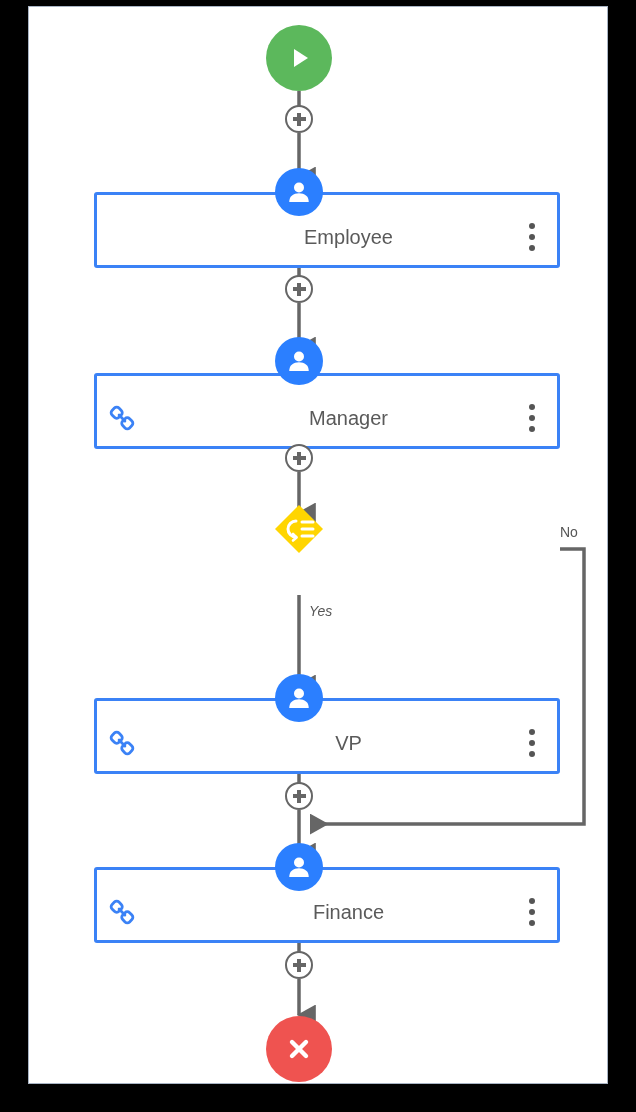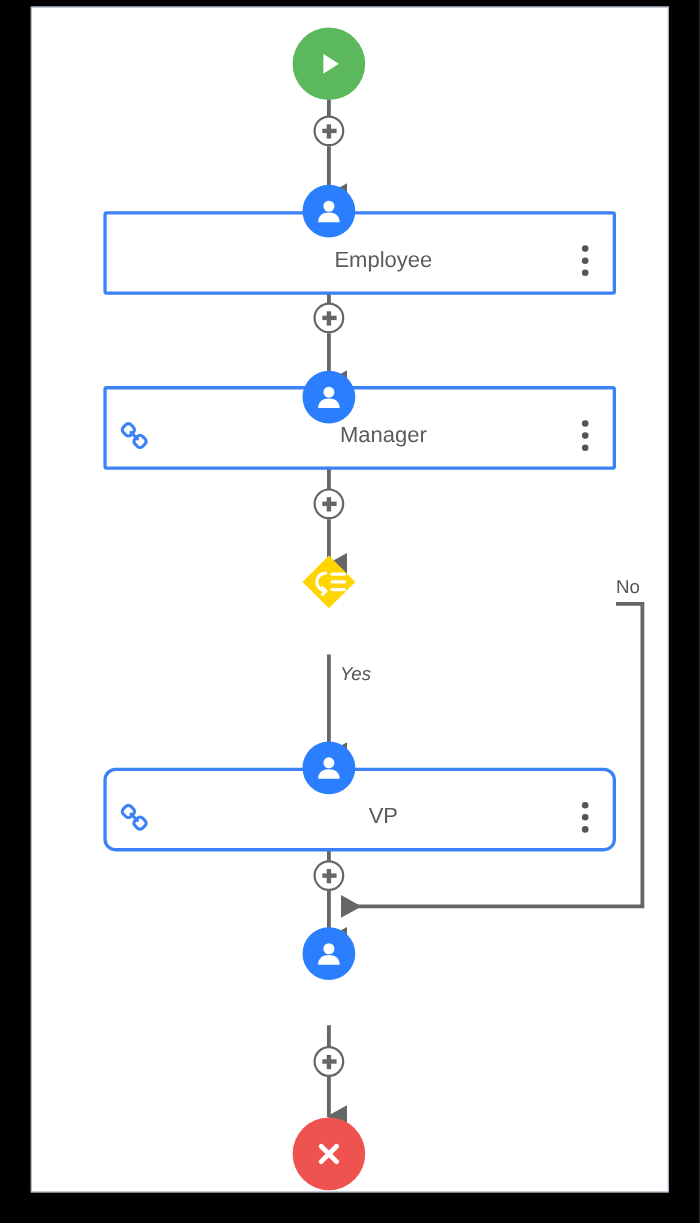--- a/index.html
+++ b/index.html
@@ -152,21 +152,21 @@
     content: "";
     position: absolute;
     background: #666666;
   }
   .plus-btn::before { width: 13px; height: 3.5px; }
   .plus-btn::after  { width: 3.5px; height: 13px; }
 
   
   .branch-label {
     position: absolute;
-    font-size: 17px;
+    font-size: 14px;
     color: #555555;
     font-family: "Liberation Sans", sans-serif;
     white-space: nowrap;
   }
 </style>
 </head>
 <body>
 
 <div id="canvas">
 
@@ -218,21 +218,21 @@
   </div>
   <div class="avatar-badge" style="left:246px; top:161px;">
     <svg width="30" height="30" viewBox="0 0 24 24">
       <circle cx="12" cy="8.4" r="4" fill="#ffffff"></circle>
       <path d="M 4.2 20 C 4.2 15.2 7.6 13 12 13 C 16.4 13 19.8 15.2 19.8 20 Z" fill="#ffffff"></path>
     </svg>
   </div>
 
   <div class="plus-btn" style="left:256px; top:268px;"></div>
 
-  <div class="node-box" style="top:344px;padding-left:40px;">
+  <div class="node-box" style="top:366px;padding-left:40px;">
     <div class="node-label">Manager</div>
     <svg class="link-icon" viewBox="0 0 24 24">
       <g fill="none" stroke="#3b82f6" stroke-width="2.6" stroke-linecap="round">
         <rect x="2.6" y="2.6" width="9" height="9" rx="3" transform="rotate(45 7.1 7.1)"></rect>
         <rect x="12.4" y="12.4" width="9" height="9" rx="3" transform="rotate(45 16.9 16.9)"></rect>
         <line x1="9.3" y1="9.3" x2="14.7" y2="14.7"></line>
       </g>
     </svg>
     <div class="kebab">
       <i></i>
@@ -256,21 +256,21 @@
       <path d="M 19 30 L 22.5 33.5 L 19 36.5" fill="none" stroke="#ffffff" stroke-width="2.6" stroke-linecap="round" stroke-linejoin="round"></path>
       <line x1="28" y1="18" x2="39" y2="18" stroke="#ffffff" stroke-width="3" stroke-linecap="round"></line>
       <line x1="28" y1="25" x2="39" y2="25" stroke="#ffffff" stroke-width="3" stroke-linecap="round"></line>
       <line x1="28" y1="32" x2="39" y2="32" stroke="#ffffff" stroke-width="3" stroke-linecap="round"></line>
     </g>
   </svg>
 
   <div class="branch-label" style="left:531px; top:517px;">No</div>
   <div class="branch-label" style="left:280px; top:596px;font-style:italic;">Yes</div>
 
-  <div class="node-box" style="top:691px;border-radius:11px;">
+  <div class="node-box" style="top:691px;">
     <div class="node-label">VP</div>
     <svg class="link-icon" viewBox="0 0 24 24">
       <g fill="none" stroke="#3b82f6" stroke-width="2.6" stroke-linecap="round">
         <rect x="2.6" y="2.6" width="9" height="9" rx="3" transform="rotate(45 7.1 7.1)"></rect>
         <rect x="12.4" y="12.4" width="9" height="9" rx="3" transform="rotate(45 16.9 16.9)"></rect>
         <line x1="9.3" y1="9.3" x2="14.7" y2="14.7"></line>
       </g>
     </svg>
     <div class="kebab">
       <i></i>
@@ -280,20 +280,35 @@
   </div>
   <div class="avatar-badge" style="left:246px; top:667px;">
     <svg width="30" height="30" viewBox="0 0 24 24">
       <circle cx="12" cy="8.4" r="4" fill="#ffffff"></circle>
       <path d="M 4.2 20 C 4.2 15.2 7.6 13 12 13 C 16.4 13 19.8 15.2 19.8 20 Z" fill="#ffffff"></path>
     </svg>
   </div>
 
   <div class="plus-btn" style="left:256px; top:775px;"></div>
 
+  <div class="node-box" style="top:860px;">
+    <div class="node-label">Finance</div>
+    <svg class="link-icon" viewBox="0 0 24 24">
+      <g fill="none" stroke="#3b82f6" stroke-width="2.6" stroke-linecap="round">
+        <rect x="2.6" y="2.6" width="9" height="9" rx="3" transform="rotate(45 7.1 7.1)"></rect>
+        <rect x="12.4" y="12.4" width="9" height="9" rx="3" transform="rotate(45 16.9 16.9)"></rect>
+        <line x1="9.3" y1="9.3" x2="14.7" y2="14.7"></line>
+      </g>
+    </svg>
+    <div class="kebab">
+      <i></i>
+        <i></i>
+        <i></i>
+    </div>
+  </div>
   <div class="avatar-badge" style="left:246px; top:836px;">
     <svg width="30" height="30" viewBox="0 0 24 24">
       <circle cx="12" cy="8.4" r="4" fill="#ffffff"></circle>
       <path d="M 4.2 20 C 4.2 15.2 7.6 13 12 13 C 16.4 13 19.8 15.2 19.8 20 Z" fill="#ffffff"></path>
     </svg>
   </div>
 
   <div class="plus-btn" style="left:256px; top:944px;"></div>
 
   <div class="terminal end" style="left:237px; top:1009px;">

